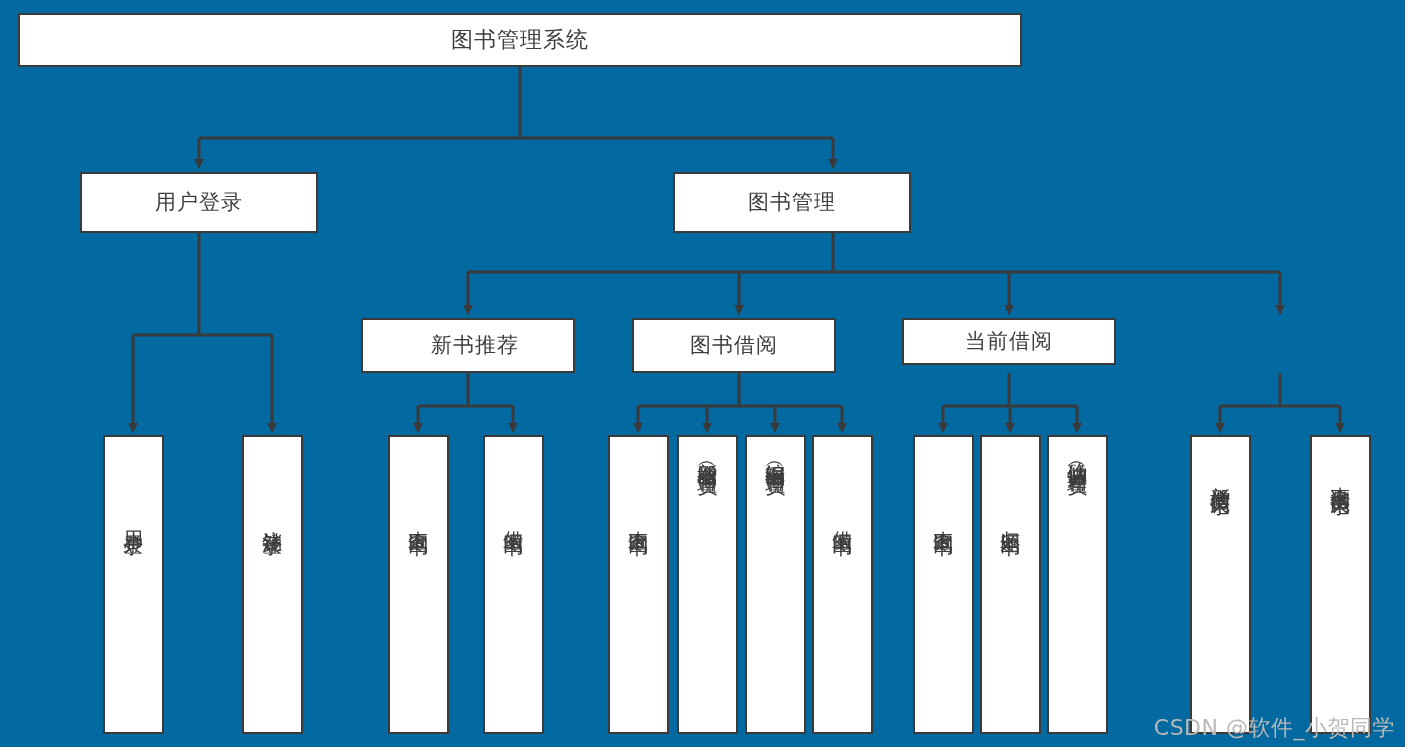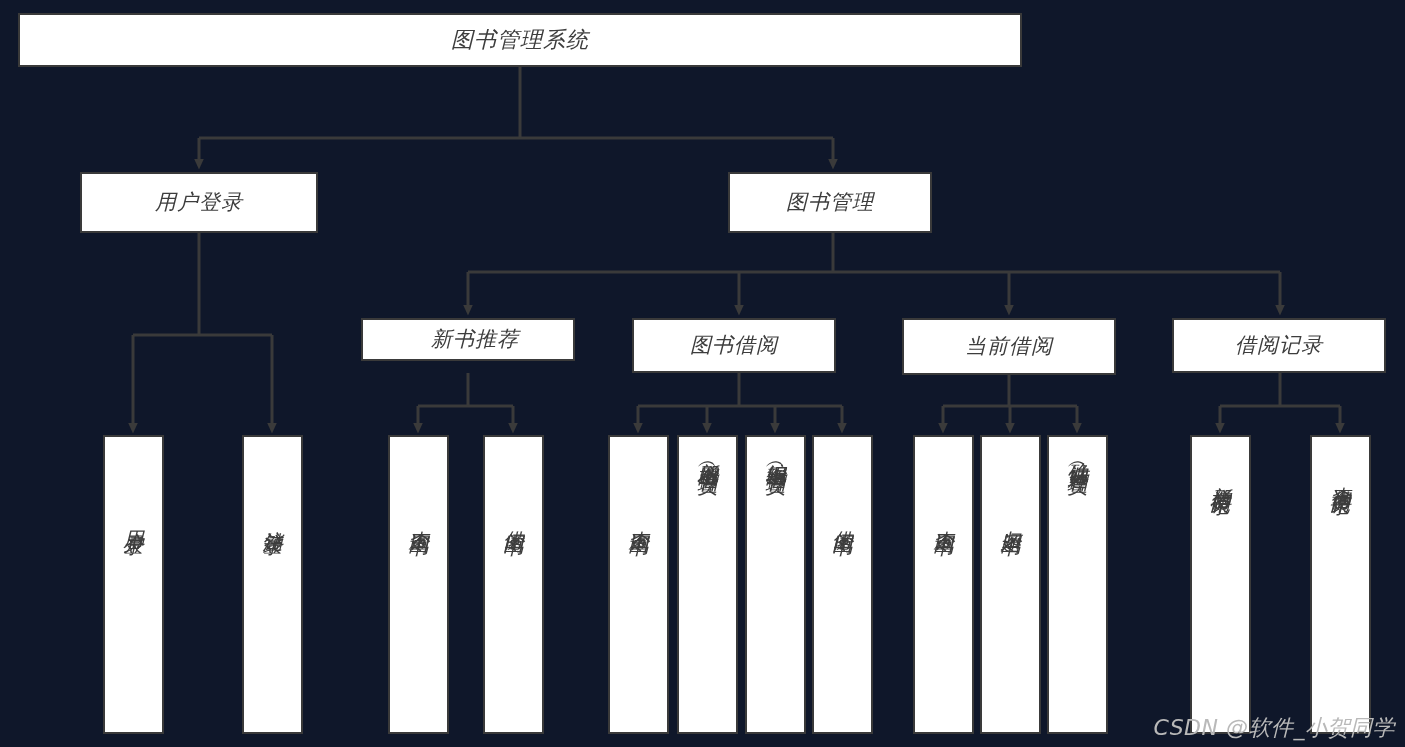--- a/index.html
+++ b/index.html
@@ -8,23 +8,22 @@
     padding: 0;
     background: #ffffff;
   }
   body {
     font-family: "DejaVu Sans", "Liberation Sans", sans-serif;
   }
   #diagram-root {
     position: relative;
     width: 1405px;
     height: 747px;
-    background: #0f172a;
+    background: #0369a1;
     overflow: hidden;
-    font-style: italic;
   }
   #diagram-svg {
     position: absolute;
     left: 0;
     top: 0;
     width: 1405px;
     height: 747px;
     display: block;
   }
   .node-layer {
@@ -150,35 +149,32 @@
 
   <div class="node-layer">
 
     <div class="node horiz root" style="left:18px; top:13px; width:1004px; height:54px;">
       <span class="hlabel">图书管理系统</span>
     </div>
 
     <div class="node horiz" style="left:80px; top:172px; width:238px; height:61px;">
       <span class="hlabel">用户登录</span>
     </div>
-    <div class="node horiz" style="left:728px; top:172px; width:204px; height:61px;">
+    <div class="node horiz" style="left:673px; top:172px; width:238px; height:61px;">
       <span class="hlabel">图书管理</span>
     </div>
 
-    <div class="node horiz" style="left:361px; top:318px; width:214px; height:43px;padding-left:14px;">
+    <div class="node horiz" style="left:361px; top:318px; width:214px; height:55px;padding-left:14px;">
       <span class="hlabel">新书推荐</span>
     </div>
     <div class="node horiz" style="left:632px; top:318px; width:204px; height:55px;">
       <span class="hlabel">图书借阅</span>
     </div>
-    <div class="node horiz" style="left:902px; top:318px; width:214px; height:57px;">
+    <div class="node horiz" style="left:902px; top:318px; width:214px; height:47px;">
       <span class="hlabel">当前借阅</span>
-    </div>
-    <div class="node horiz" style="left:1172px; top:318px; width:214px; height:55px;">
-      <span class="hlabel">借阅记录</span>
     </div>
 
     <div class="node vert" style="left:103px; top:435px; width:61px; height:299px;">
       <span class="vlabel short">用户登录</span>
     </div>
     <div class="node vert" style="left:242px; top:435px; width:61px; height:299px;">
       <span class="vlabel short">注销登录</span>
     </div>
 
     <div class="node vert" style="left:388px; top:435px; width:61px; height:299px;">

